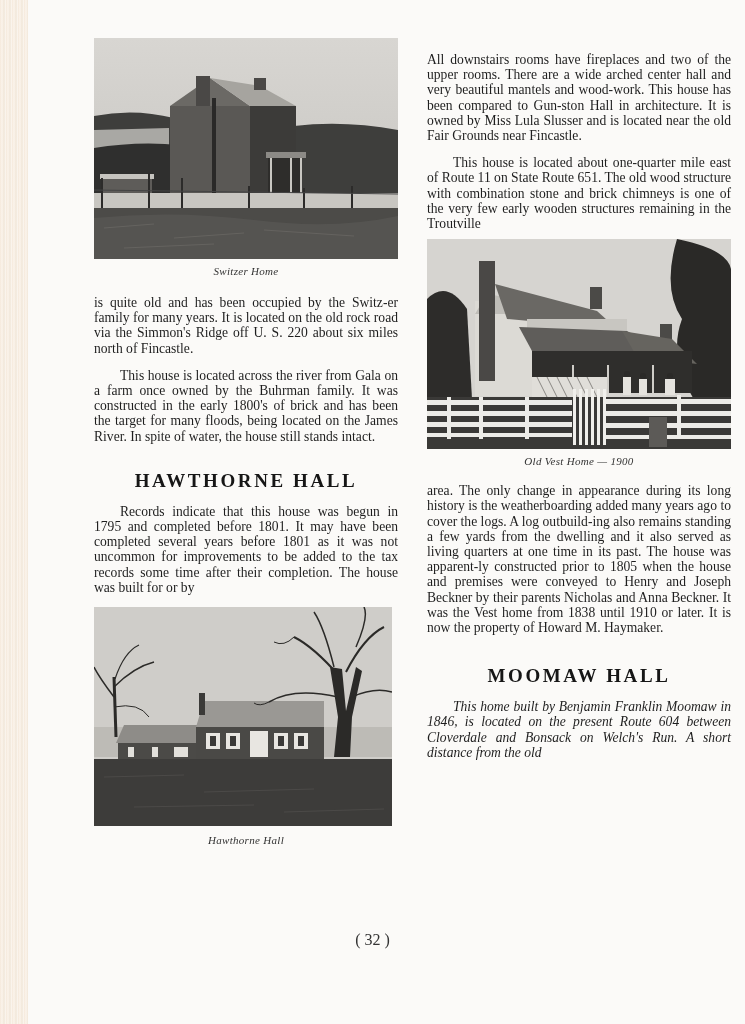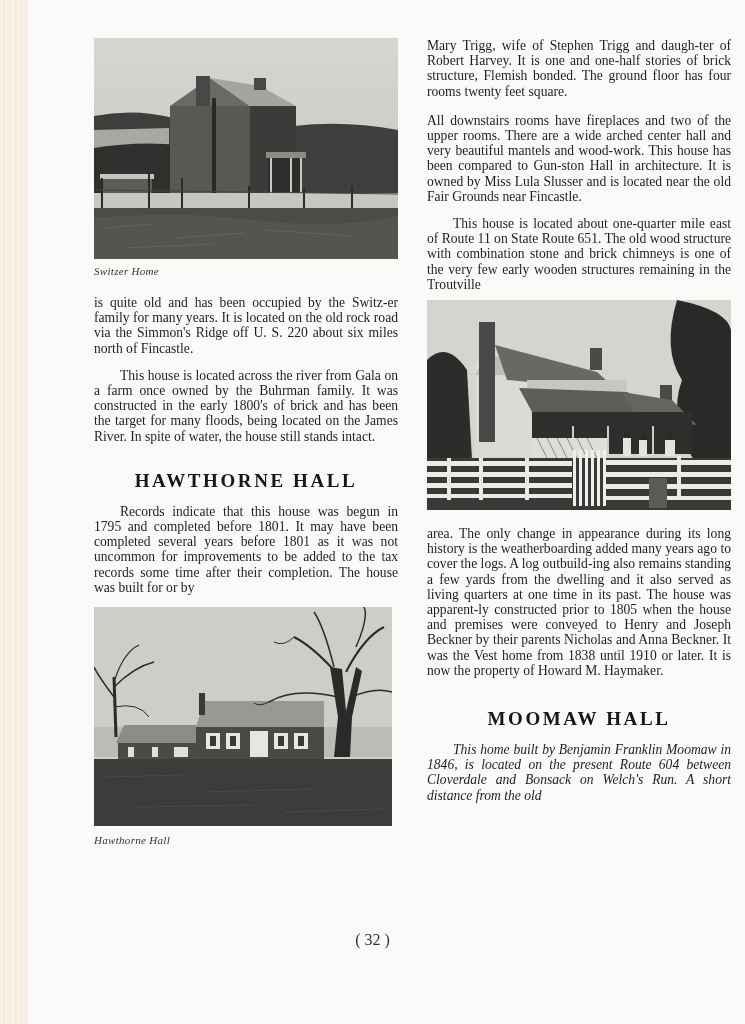--- a/index.html
+++ b/index.html
@@ -21,21 +21,21 @@
   p {
     margin: 0; font-size: 13.6px; line-height: 15.2px;
     text-align: justify; hyphens: manual;
   }
   p.indent { text-indent: 26px; }
   h2 {
     margin: 0; text-align: center; font-weight: bold;
     font-size: 19px; letter-spacing: 2.6px; color: #161616;
   }
   .caption {
-    font-style: italic; font-size: 11px; color: #333;
+    text-align: center; font-style: italic; font-size: 11px; color: #333;
     letter-spacing: 0.3px;
   }
   .photo {
     position: relative; overflow: hidden; background: #8a8a8a;
   }
   .photo svg { display: block; }
   .page-number {
     position: absolute; left: 0; width: 100%; top: 931px; text-align: center;
     font-size: 16px; color: #333;
   }
@@ -162,21 +162,20 @@
         <path d="M20 90 Q5 70 0 60" stroke-width="1.5"></path>
         <path d="M21 72 Q30 45 45 38" stroke-width="1.2"></path>
         <path d="M20 100 Q45 95 55 110" stroke-width="1"></path>
       </g>
     </svg>
   </div>
   <div class="caption" style="margin-top:8px;">Hawthorne Hall</div>
 </div>
 
 <div class="col right-col">
-  <p>Mary Trigg, wife of Stephen Trigg and daugh-ter of Robert Harvey. It is one and one-half stories of brick structure, Flemish bonded. The ground floor has four rooms twenty feet square.</p>
   <p style="margin-top:14px;">All downstairs rooms have fireplaces and two of the upper rooms. There are a wide arched center hall and very beautiful mantels and wood-work. This house has been compared to Gun-ston Hall in architecture. It is owned by Miss Lula Slusser and is located near the old Fair Grounds near Fincastle.</p>
 
   <p class="indent" style="margin-top:12px;">This house is located about one-quarter mile east of Route 11 on State Route 651. The old wood structure with combination stone and brick chimneys is one of the very few early wooden structures remaining in the Troutville</p>
 
   <div class="photo" style="width:304px;height:210px;margin-top:8px;" title="Photograph of a white clapboard house with chimneys, covered porch, people standing, and a white rail fence with gate">
     <svg width="304" height="210" viewBox="0 0 304 210">
       <rect width="304" height="210" fill="#d6d4d0"></rect>
 
       <path d="M0 60 Q20 40 40 70 L45 160 L0 165 Z" fill="#2d2c2a"></path>
       <path d="M250 0 Q300 10 304 30 L304 170 L270 165 Q240 120 255 80 Q235 50 250 0 Z" fill="#2a2927"></path>
@@ -238,20 +237,21 @@
         <rect x="146" y="150" width="3" height="56"></rect>
           <rect x="152" y="150" width="3" height="56"></rect>
           <rect x="158" y="150" width="3" height="56"></rect>
         <rect x="164" y="150" width="3" height="56"></rect>
           <rect x="170" y="150" width="3" height="56"></rect>
           <rect x="176" y="150" width="3" height="56"></rect>
       </g>
       <rect x="222" y="178" width="18" height="30" fill="#5c5a57"></rect>
     </svg>
   </div>
+  <div class="caption" style="margin-top:6px;">Old Vest Home — 1900</div>
 
   <p style="margin-top:16px;">area. The only change in appearance during its long history is the weatherboarding added many years ago to cover the logs. A log outbuild-ing also remains standing a few yards from the dwelling and it also served as living quarters at one time in its past. The house was apparent-ly constructed prior to 1805 when the house and premises were conveyed to Henry and Joseph Beckner by their parents Nicholas and Anna Beckner. It was the Vest home from 1838 until 1910 or later. It is now the property of Howard M. Haymaker.</p>
 
   <h2 style="margin-top:30px;">MOOMAW HALL</h2>
   <p class="indent" style="margin-top:12px;font-style:italic;">This home built by Benjamin Franklin Moomaw in 1846, is located on the present Route 604 between Cloverdale and Bonsack on Welch's Run. A short distance from the old</p>
 </div>
 
 <div class="page-number">( 32 )</div>
 
 </body></html>

